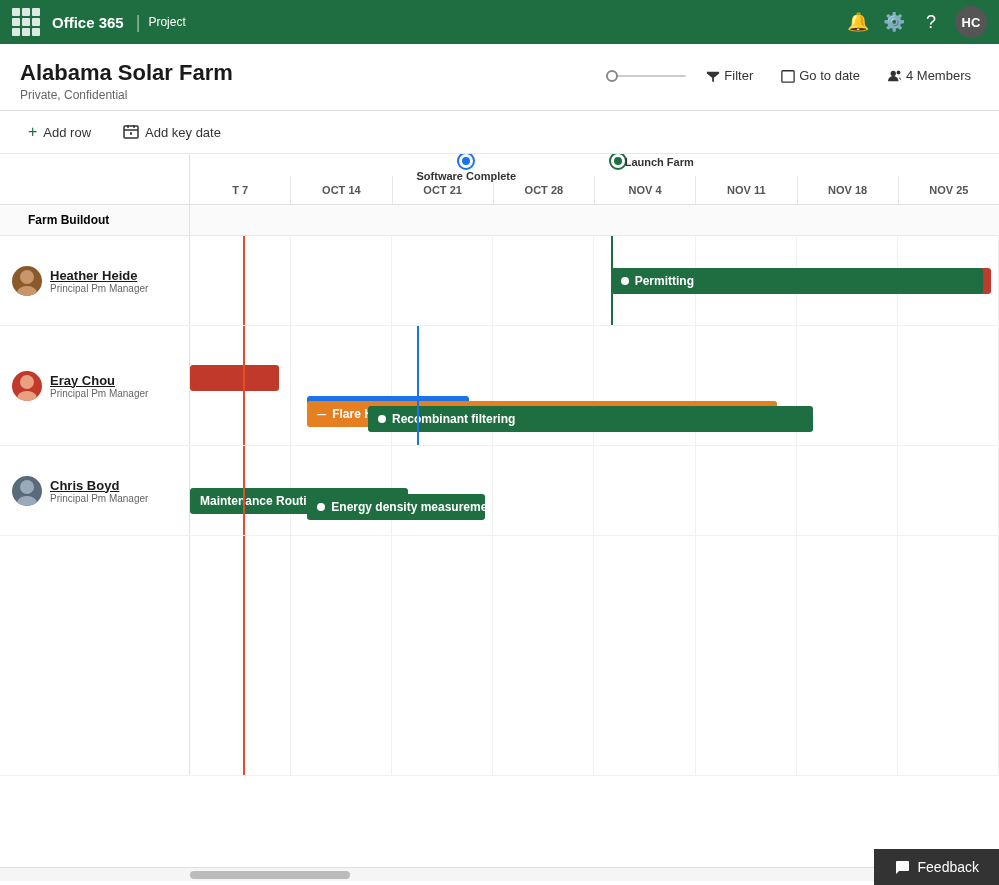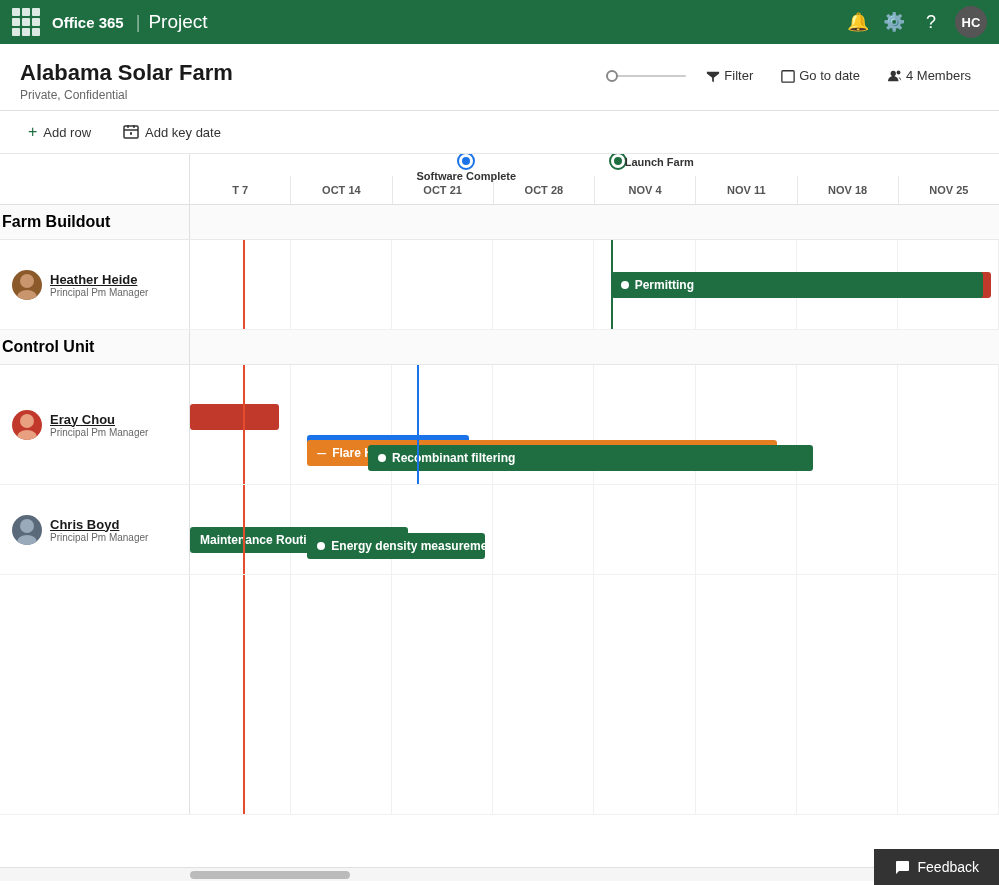--- a/index.html
+++ b/index.html
@@ -22,21 +22,21 @@
     .nav-grid-icon span {
       width: 8px; height: 8px; background: rgba(255,255,255,0.85); border-radius: 1px;
     }
     .nav-office365 {
       font-size: 15px; font-weight: 600; color: #fff; margin-right: 4px;
     }
     .nav-divider {
       color: rgba(255,255,255,0.5); margin: 0 8px; font-size: 18px;
     }
     .nav-project {
-      font-size: 19px; color: #fff; font-weight: 400;
+      font-size: 12px; color: #fff; font-weight: 400;
     }
     .nav-spacer { flex: 1; }
     .nav-icon {
       width: 32px; height: 32px; display: flex; align-items: center; justify-content: center;
       color: #fff; font-size: 18px; margin-left: 4px; cursor: pointer; border-radius: 4px;
     }
     .nav-avatar {
       width: 32px; height: 32px; border-radius: 50%; background: #555; color: #fff;
       display: flex; align-items: center; justify-content: center; font-size: 13px; font-weight: 600;
       margin-left: 8px; cursor: pointer;
@@ -155,23 +155,23 @@
     }
 
     
     .section-header-row {
       display: flex;
       background: #fafafa;
       border-bottom: 1px solid #e8e8e8;
     }
     .section-header-label {
       width: 190px; min-width: 190px;
-      padding: 8px 2px;
+      padding: 8px 28px;
       border-right: 1px solid #e0e0e0;
-      font-size: 16px; font-weight: 700;
+      font-size: 12px; font-weight: 700;
     }
     .section-header-bars {
       flex: 1; background: #fafafa;
     }
 
     
     .feedback-btn {
       position: fixed;
       bottom: 0; right: 0;
       background: #333;
@@ -341,24 +341,20 @@
           <span>Online Marketing Campaign</span>
         </div>
 
         <div class="gantt-bar" style="background:#1e6e42; left:0; margin-left:52%; width:46%;">
           <span class="bar-dot"></span>
           <span>Permitting</span>
         </div>
       </div>
     </div>
 
-    <div class="section-header-row">
-      <div class="section-header-label">Control Unit</div>
-      <div class="section-header-bars"></div>
-    </div>
 
     <div class="gantt-row" style="min-height:120px; position:relative;">
       <div class="row-label">
         <div class="row-label-inner">
           <div class="person-avatar" style="background:#c0392b;">
             <svg width="30" height="30" viewBox="0 0 30 30">
                 <circle cx="15" cy="11" r="7" fill="#e8a080"></circle>
                 <ellipse cx="15" cy="27" rx="10" ry="7" fill="#e8a080"></ellipse>
               </svg>
           </div>

